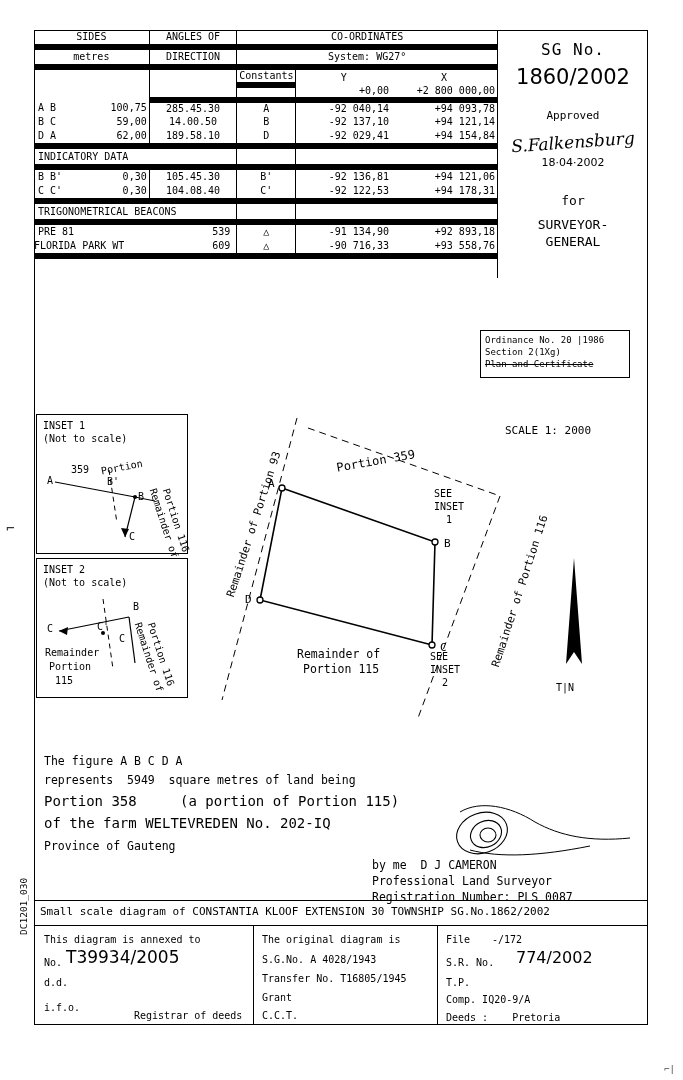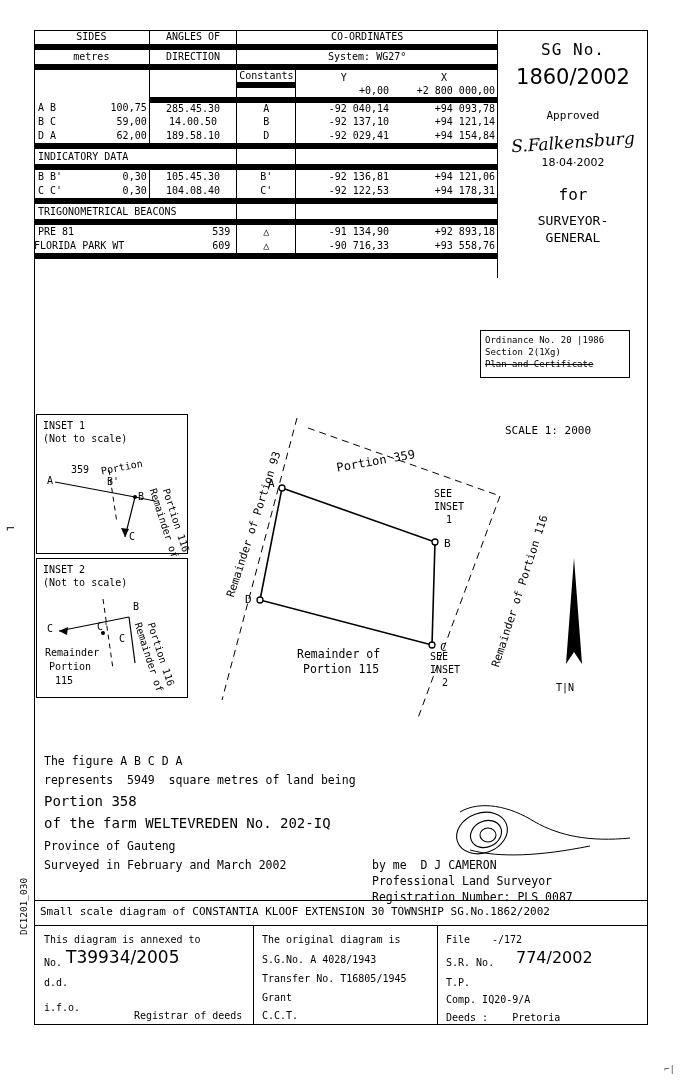--- a/index.html
+++ b/index.html
@@ -74,21 +74,21 @@
     font-style: italic;
     font-size: 17px;
     margin-top: 10px;
     transform: rotate(-4deg);
   }
   .sgdate {
     font-size: 11px;
     margin-top: 4px;
     font-family: "DejaVu Sans", sans-serif;
   }
-  .forword { font-size: 16px; margin-top: 16px; }
+  .forword { font-size: 13px; margin-top: 24px; }
   .surveyor { font-size: 13px; margin-top: 8px; line-height: 17px; }
 
   
   .ordinance {
     position: absolute;
     left: 480px; top: 330px;
     width: 150px; height: 48px;
     border: 1px solid #000;
     font-size: 9px;
     padding: 3px 4px;
@@ -393,23 +393,23 @@
   <svg class="abs" style="left:552px; top:556px;" width="44" height="120">
     <polygon points="22,2 30,108 22,96 14,108" fill="#000"></polygon>
   </svg>
   <div class="dlabel" style="left:556px; top:682px; font-size:10px;">T|N</div>
 
   <div class="leftmark">⌐</div>
 
   <div class="btext" style="top:753px;">The figure A B C D A</div>
   <div class="btext" style="top:772px;">represents  5949  square metres of land being</div>
   <div class="btext bbig" style="top:793px;">Portion 358</div>
+  <div class="btext bbig" style="top:793px; left:180px;">(a portion of Portion 115)</div>
   <div class="btext bbig" style="top:815px;">of the farm WELTEVREDEN No. 202-IQ</div>
   <div class="btext" style="top:838px;">Province of Gauteng</div>
-  <div class="btext" style="top:857px;">Surveyed in February and March 2002</div>
 
   <div class="btext" style="left:372px; top:857px;">by me  D J CAMERON</div>
   <div class="btext" style="left:372px; top:873px;">Professional Land Surveyor</div>
   <div class="btext" style="left:372px; top:889px;">Registration Number: PLS 0087</div>
 
   <svg class="abs" style="left:440px; top:800px;" width="200" height="70">
     <ellipse cx="42" cy="33" rx="26" ry="20" fill="none" stroke="#000" stroke-width="1.1" transform="rotate(-20 42 33)"></ellipse>
     <ellipse cx="46" cy="34" rx="16" ry="13" fill="none" stroke="#000" stroke-width="1.1" transform="rotate(-25 46 34)"></ellipse>
     <ellipse cx="48" cy="35" rx="8" ry="7" fill="none" stroke="#000" stroke-width="1.1"></ellipse>
     <path d="M20 12 C 40 0, 70 6, 95 22 C 120 36, 150 42, 190 38" fill="none" stroke="#000" stroke-width="1"></path>

